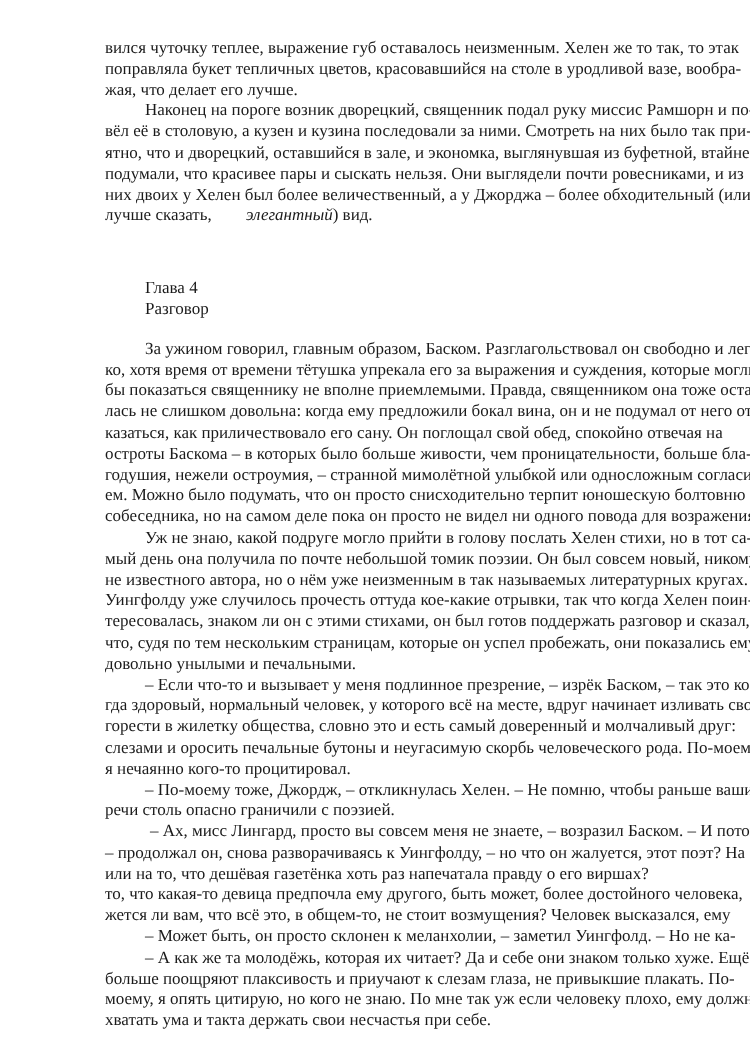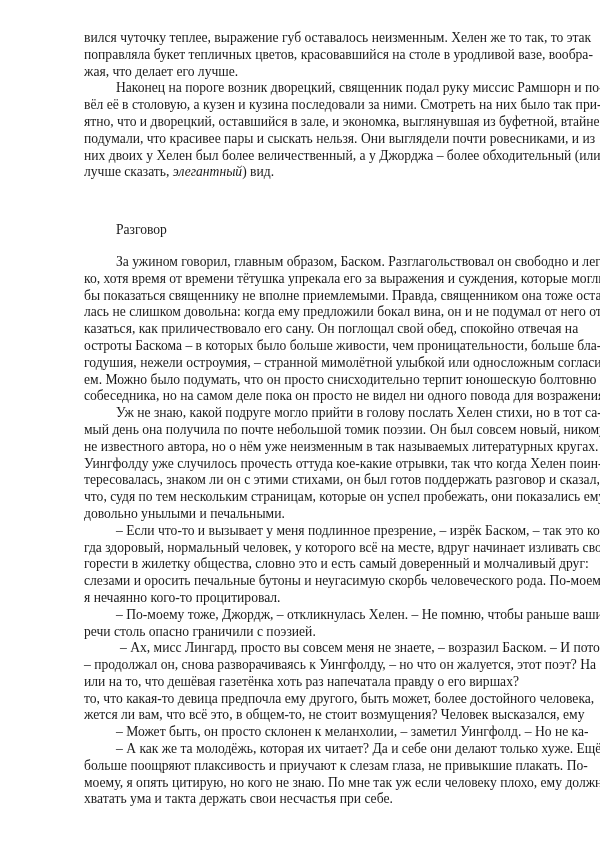--- a/index.html
+++ b/index.html
@@ -14,21 +14,21 @@
       line-height: 16.8px;
       color: #1a1a1a;
     }
     .line { white-space: nowrap; display: block; text-align: justify; text-align-last: justify; height: 16.8px; }
     .line.last { text-align-last: left; }
     .indent { padding-left: 32px; }
     .indent-d { padding-left: 36px; }
     .para { margin: 0; }
     .heading-block { margin-top: 41px; margin-bottom: 15px; }
     .heading-line { padding-left: 32px; height: 16.8px; display: block; white-space: nowrap; }
-    em { font-style: italic; }
+    em { font-style: italic; margin-left: 24px; }
   </style>
 </head>
 <body>
 
 <div class="page">
 
   <div class="para">
     <span class="line">вился чуточку теплее, выражение губ оставалось неизменным. Хелен же то так, то этак</span>
     <span class="line">поправляла букет тепличных цветов, красовавшийся на столе в уродливой вазе, вообра-</span>
     <span class="line last">жая, что делает его лучше.</span>
@@ -37,20 +37,21 @@
   <div class="para">
     <span class="line indent">Наконец на пороге возник дворецкий, священник подал руку миссис Рамшорн и по-</span>
     <span class="line">вёл её в столовую, а кузен и кузина последовали за ними. Смотреть на них было так при-</span>
     <span class="line">ятно, что и дворецкий, оставшийся в зале, и экономка, выглянувшая из буфетной, втайне</span>
     <span class="line">подумали, что красивее пары и сыскать нельзя. Они выглядели почти ровесниками, и из</span>
     <span class="line">них двоих у Хелен был более величественный, а у Джорджа – более обходительный (или,</span>
     <span class="line last"><span>лучше сказать, </span><em>элегантный</em><span>) вид.</span></span>
   </div>
 
   <div class="heading-block">
+    <span class="heading-line">Глава 4</span>
     <span class="heading-line">Разговор</span>
   </div>
 
   <div class="para">
     <span class="line indent">За ужином говорил, главным образом, Баском. Разглагольствовал он свободно и лег-</span>
     <span class="line">ко, хотя время от времени тётушка упрекала его за выражения и суждения, которые могли</span>
     <span class="line">бы показаться священнику не вполне приемлемыми. Правда, священником она тоже оста-</span>
     <span class="line">лась не слишком довольна: когда ему предложили бокал вина, он и не подумал от него от-</span>
     <span class="line">казаться, как приличествовало его сану. Он поглощал свой обед, спокойно отвечая на</span>
     <span class="line">остроты Баскома – в которых было больше живости, чем проницательности, больше бла-</span>
@@ -88,19 +89,19 @@
     <span class="line last">или на то, что дешёвая газетёнка хоть раз напечатала правду о его виршах?</span>
     <span class="line">то, что какая-то девица предпочла ему другого, быть может, более достойного человека,</span>
   </div>
 
   <div class="para">
     <span class="line">жется ли вам, что всё это, в общем-то, не стоит возмущения? Человек высказался, ему</span>
     <span class="line indent">– Может быть, он просто склонен к меланхолии, – заметил Уингфолд. – Но не ка-</span>
   </div>
 
   <div class="para">
-    <span class="line indent">– А как же та молодёжь, которая их читает? Да и себе они делают только хуже. Ещё</span>
+    <span class="line indent">– А как же та молодёжь, которая их читает? Да и себе они знаком только хуже. Ещё</span>
     <span class="line">больше поощряют плаксивость и приучают к слезам глаза, не привыкшие плакать. По-</span>
     <span class="line">моему, я опять цитирую, но кого не знаю. По мне так уж если человеку плохо, ему должно</span>
     <span class="line last">хватать ума и такта держать свои несчастья при себе.</span>
   </div>
 
 </div>
 
 </body></html>

